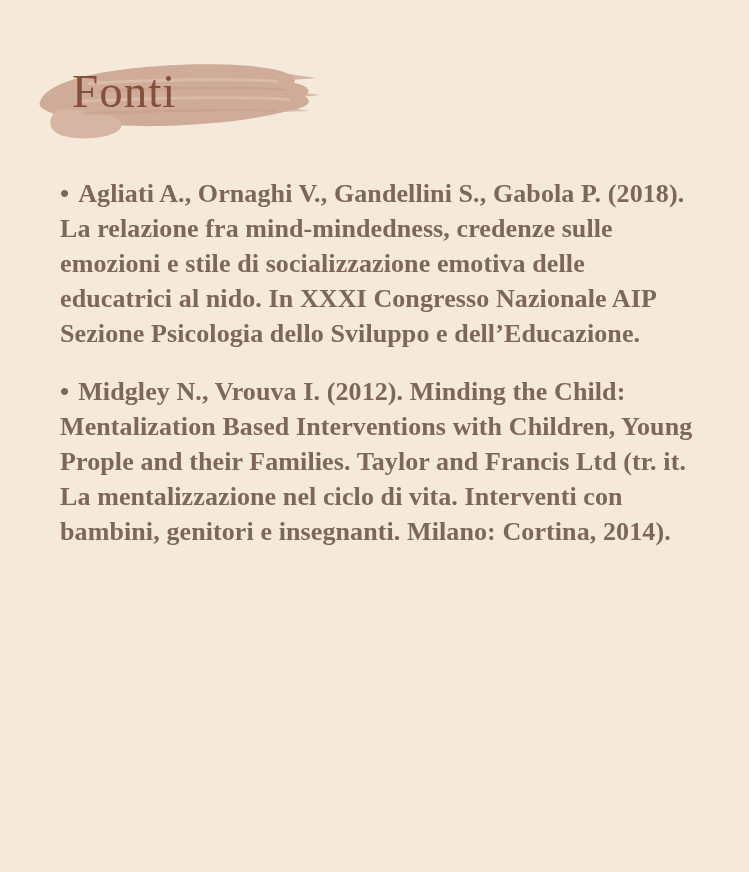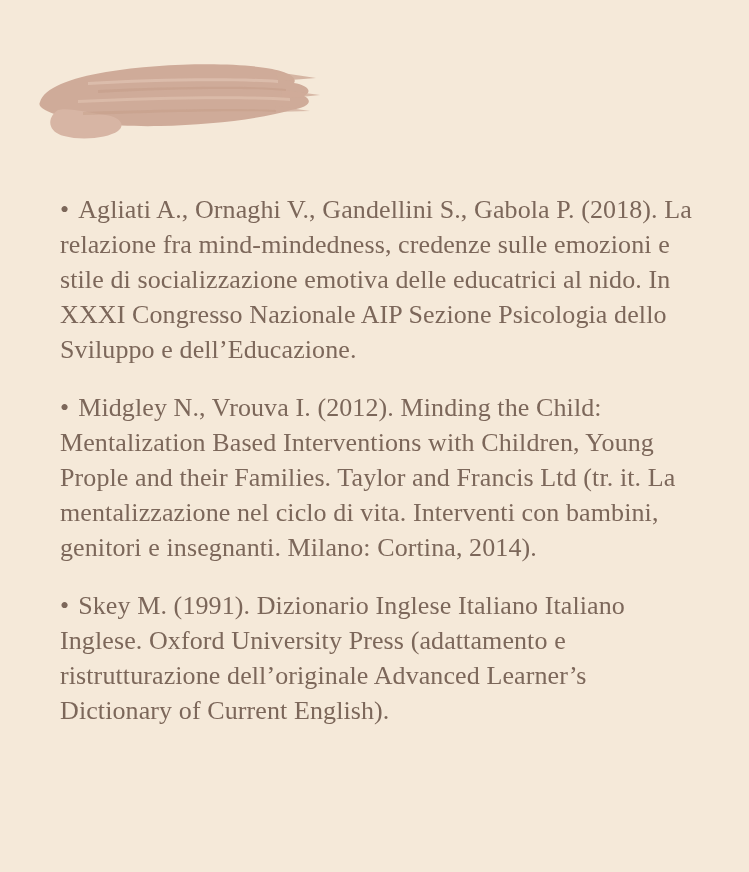--- a/index.html
+++ b/index.html
@@ -43,21 +43,22 @@
     position: absolute;
     left: 60px;
     right: 56px;
     top: 176px;
     color: #7c675a;
     font-size: 26px;
     line-height: 35px;
     letter-spacing: 0.1px;
   }
   .reference {
-    margin: 16px 0 23px 0;
+    margin: 0 0 23px 0;
+    font-weight: bold;
   }
   .bullet {
     display: inline-block;
     margin-right: 9px;
     color: #7c675a;
   }
 </style>
 </head>
 <body>
 
@@ -82,19 +83,19 @@
 
     <path fill="#cfab99" opacity="0.85" d="M248,20 L288,26 L250,29 Z"></path>
     <path fill="#cfab99" opacity="0.8" d="M254,38 L292,43 L253,47 Z"></path>
     <path fill="#cfab99" opacity="0.75" d="M248,54 L282,59 L246,60 Z"></path>
 
     <path fill="#e6cbba" opacity="0.55" d="M60,30 C120,26 210,25 250,28 L250,31 C210,28 120,29 60,33 Z"></path>
     <path fill="#e6cbba" opacity="0.45" d="M50,48 C130,44 220,43 262,46 L262,49 C220,46 130,47 50,51 Z"></path>
     <path fill="#c09882" opacity="0.40" d="M70,38 C150,34 230,34 258,37 L258,39 C230,36 150,36 70,41 Z"></path>
     <path fill="#c09882" opacity="0.35" d="M55,60 C140,57 210,56 248,58 L248,60 C210,58 140,60 55,63 Z"></path>
   </svg>
+  <h1 class="page-title">Fonti</h1>
 </div>
 
 <div class="content">
   <p class="reference"><span class="bullet">•</span><span>Agliati A., Ornaghi V., Gandellini S., Gabola P. (2018). La relazione fra mind-mindedness, credenze sulle emozioni e stile di socializzazione emotiva delle educatrici al nido. In XXXI Congresso Nazionale AIP Sezione Psicologia dello Sviluppo e dell’Educazione.</span></p>
   <p class="reference"><span class="bullet">•</span><span>Midgley N., Vrouva I. (2012). Minding the Child: Mentalization Based Interventions with Children, Young Prople and their Families. Taylor and Francis Ltd (tr. it. La mentalizzazione nel ciclo di vita. Interventi con bambini, genitori e insegnanti. Milano: Cortina, 2014).</span></p>
-  <p class="reference"><span class="bullet">•</span><span>Skey M. (1991). Dizionario Inglese Italiano Italiano Inglese. Oxford University Press (adattamento e ristrutturazione dell’originale Advanced Learner’s Dictionary of Current English).</span></p>
 </div>
 
 </body></html>

